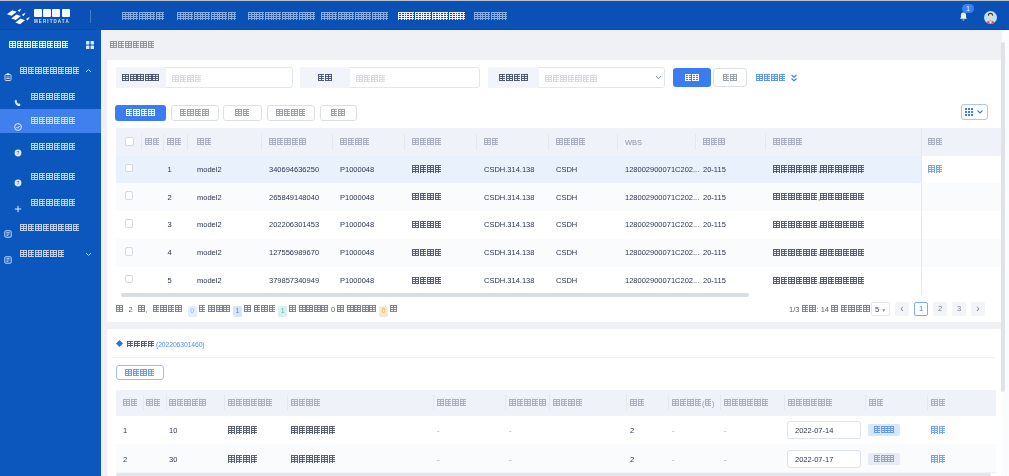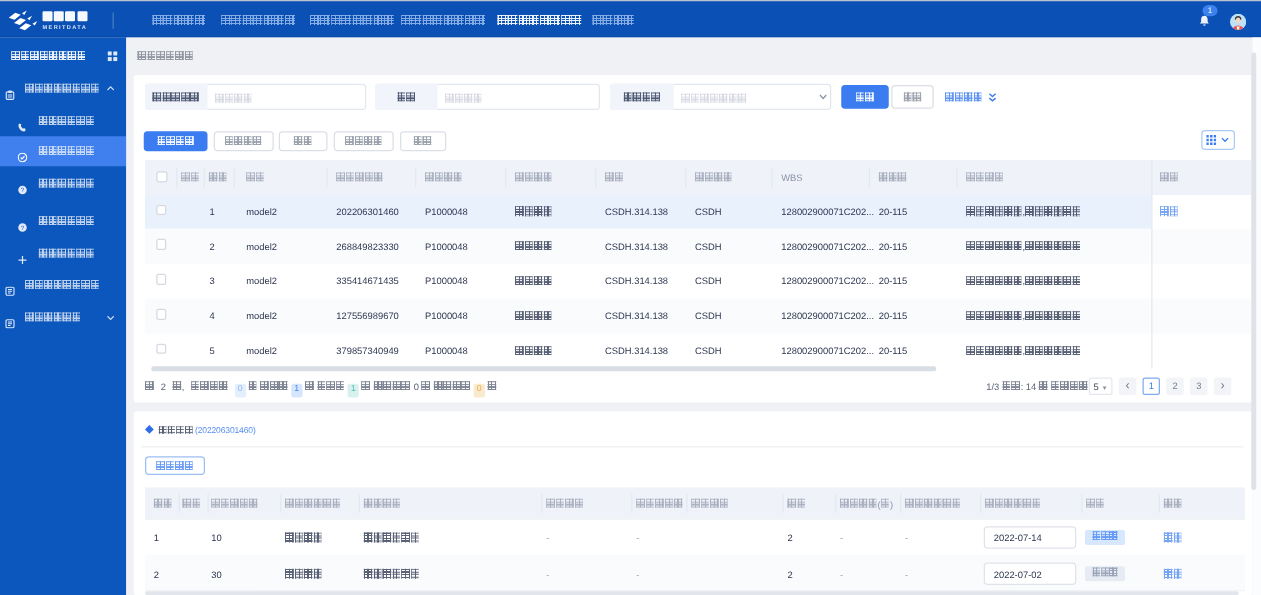--- a/index.html
+++ b/index.html
@@ -167,45 +167,45 @@
 <div style="position:absolute;left:556px;top:137.5px;color:#8b93a8;font-size:7.5px"><i class="g" style="opacity:.68"></i><i class="g" style="opacity:.68"></i><i class="g" style="opacity:.68"></i><i class="g" style="opacity:.68"></i></div>
 <div style="position:absolute;left:625px;top:137.5px;color:#8b93a8;font-size:7.5px">WBS</div>
 <div style="position:absolute;left:703px;top:137.5px;color:#8b93a8;font-size:7.5px"><i class="g" style="opacity:.68"></i><i class="g" style="opacity:.68"></i><i class="g" style="opacity:.68"></i></div>
 <div style="position:absolute;left:773px;top:137.5px;color:#8b93a8;font-size:7.5px"><i class="g" style="opacity:.68"></i><i class="g" style="opacity:.68"></i><i class="g" style="opacity:.68"></i><i class="g" style="opacity:.68"></i></div>
 <div style="position:absolute;left:928px;top:137.5px;color:#8b93a8;font-size:7.5px"><i class="g" style="opacity:.68"></i><i class="g" style="opacity:.68"></i></div>
 <div style="position:absolute;left:124.5px;top:137px;width:9px;height:9px;background:#fff;border:1px solid #d4d9e2;border-radius:2px"></div>
 <div style="position:absolute;left:116px;top:155.6px;width:805px;height:27.8px;background:#e9f1fd"></div>
 <div style="position:absolute;left:124.5px;top:163.6px;width:8.5px;height:8.5px;background:#fff;border:1px solid #d4d9e2;border-radius:2px"></div>
 <div style="position:absolute;left:167.5px;top:164.7px;color:#2c3650;font-size:7.5px">1</div>
 <div style="position:absolute;left:197px;top:164.7px;color:#2c3650;font-size:7.5px">model2</div>
-<div style="position:absolute;left:269px;top:164.7px;color:#2c3650;font-size:7.5px">202206301460</div>
+<div style="position:absolute;left:269px;top:164.7px;color:#2c3650;font-size:7.5px">340694636250</div>
 <div style="position:absolute;left:340px;top:164.7px;color:#2c3650;font-size:7.5px">P1000048</div>
 <div style="position:absolute;left:412px;top:164.7px;color:#2c3650;font-size:7.5px"><i class="g"></i><i class="g"></i><i class="g"></i><i class="g"></i></div>
 <div style="position:absolute;left:484px;top:164.7px;color:#2c3650;font-size:7.5px">CSDH.314.138</div>
 <div style="position:absolute;left:556px;top:164.7px;color:#2c3650;font-size:7.5px">CSDH</div>
 <div style="position:absolute;left:625px;top:164.7px;color:#2c3650;font-size:7.5px">128002900071C202...</div>
 <div style="position:absolute;left:703px;top:164.7px;color:#2c3650;font-size:7.5px">20-115</div>
 <div style="position:absolute;left:773px;top:164.7px;color:#2c3650;font-size:7.5px"><i class="g"></i><i class="g"></i><i class="g"></i><i class="g"></i><i class="g"></i><i class="g"></i>,<i class="g"></i><i class="g"></i><i class="g"></i><i class="g"></i><i class="g"></i><i class="g"></i></div>
 <div style="position:absolute;left:928px;top:164.7px;color:#4b87f2;font-size:7.5px"><i class="g" style="opacity:.75"></i><i class="g" style="opacity:.75"></i></div>
 <div style="position:absolute;left:116px;top:183.4px;width:885px;height:27.8px;background:#fafbfc"></div>
 <div style="position:absolute;left:124.5px;top:191.4px;width:8.5px;height:8.5px;background:#fff;border:1px solid #d4d9e2;border-radius:2px"></div>
 <div style="position:absolute;left:167.5px;top:192.5px;color:#2c3650;font-size:7.5px">2</div>
 <div style="position:absolute;left:197px;top:192.5px;color:#2c3650;font-size:7.5px">model2</div>
-<div style="position:absolute;left:269px;top:192.5px;color:#2c3650;font-size:7.5px">268849823330</div>
+<div style="position:absolute;left:269px;top:192.5px;color:#2c3650;font-size:7.5px">265849148040</div>
 <div style="position:absolute;left:340px;top:192.5px;color:#2c3650;font-size:7.5px">P1000048</div>
 <div style="position:absolute;left:412px;top:192.5px;color:#2c3650;font-size:7.5px"><i class="g"></i><i class="g"></i><i class="g"></i><i class="g"></i></div>
 <div style="position:absolute;left:484px;top:192.5px;color:#2c3650;font-size:7.5px">CSDH.314.138</div>
 <div style="position:absolute;left:556px;top:192.5px;color:#2c3650;font-size:7.5px">CSDH</div>
 <div style="position:absolute;left:625px;top:192.5px;color:#2c3650;font-size:7.5px">128002900071C202...</div>
 <div style="position:absolute;left:703px;top:192.5px;color:#2c3650;font-size:7.5px">20-115</div>
 <div style="position:absolute;left:773px;top:192.5px;color:#2c3650;font-size:7.5px"><i class="g"></i><i class="g"></i><i class="g"></i><i class="g"></i><i class="g"></i><i class="g"></i>,<i class="g"></i><i class="g"></i><i class="g"></i><i class="g"></i><i class="g"></i><i class="g"></i></div>
 <div style="position:absolute;left:124.5px;top:219.2px;width:8.5px;height:8.5px;background:#fff;border:1px solid #d4d9e2;border-radius:2px"></div>
 <div style="position:absolute;left:167.5px;top:220.3px;color:#2c3650;font-size:7.5px">3</div>
 <div style="position:absolute;left:197px;top:220.3px;color:#2c3650;font-size:7.5px">model2</div>
-<div style="position:absolute;left:269px;top:220.3px;color:#2c3650;font-size:7.5px">335414671435</div>
+<div style="position:absolute;left:269px;top:220.3px;color:#2c3650;font-size:7.5px">202206301453</div>
 <div style="position:absolute;left:340px;top:220.3px;color:#2c3650;font-size:7.5px">P1000048</div>
 <div style="position:absolute;left:412px;top:220.3px;color:#2c3650;font-size:7.5px"><i class="g"></i><i class="g"></i><i class="g"></i><i class="g"></i></div>
 <div style="position:absolute;left:484px;top:220.3px;color:#2c3650;font-size:7.5px">CSDH.314.138</div>
 <div style="position:absolute;left:556px;top:220.3px;color:#2c3650;font-size:7.5px">CSDH</div>
 <div style="position:absolute;left:625px;top:220.3px;color:#2c3650;font-size:7.5px">128002900071C202...</div>
 <div style="position:absolute;left:703px;top:220.3px;color:#2c3650;font-size:7.5px">20-115</div>
 <div style="position:absolute;left:773px;top:220.3px;color:#2c3650;font-size:7.5px"><i class="g"></i><i class="g"></i><i class="g"></i><i class="g"></i><i class="g"></i><i class="g"></i>,<i class="g"></i><i class="g"></i><i class="g"></i><i class="g"></i><i class="g"></i><i class="g"></i></div>
 <div style="position:absolute;left:116px;top:239.0px;width:885px;height:27.8px;background:#fafbfc"></div>
 <div style="position:absolute;left:124.5px;top:247.0px;width:8.5px;height:8.5px;background:#fff;border:1px solid #d4d9e2;border-radius:2px"></div>
 <div style="position:absolute;left:167.5px;top:248.1px;color:#2c3650;font-size:7.5px">4</div>
@@ -291,17 +291,17 @@
 <div style="position:absolute;left:116px;top:444px;width:880px;height:28px;background:#fafbfc"></div>
 <div style="position:absolute;left:123px;top:454.7px;color:#2c3650;font-size:7.5px">2</div>
 <div style="position:absolute;left:169px;top:454.7px;color:#2c3650;font-size:7.5px">30</div>
 <div style="position:absolute;left:228px;top:454.7px;color:#2c3650;font-size:7.5px"><i class="g"></i><i class="g"></i><i class="g"></i><i class="g"></i></div>
 <div style="position:absolute;left:291px;top:454.7px;color:#2c3650;font-size:7.5px"><i class="g"></i><i class="g"></i><i class="g"></i><i class="g"></i><i class="g"></i><i class="g"></i></div>
 <div style="position:absolute;left:437px;top:454.7px;color:#9aa1b2;font-size:7.5px">-</div>
 <div style="position:absolute;left:509px;top:454.7px;color:#9aa1b2;font-size:7.5px">-</div>
 <div style="position:absolute;left:630px;top:454.7px;color:#2c3650;font-size:7.5px">2</div>
 <div style="position:absolute;left:672px;top:454.7px;color:#9aa1b2;font-size:7.5px">-</div>
 <div style="position:absolute;left:724px;top:454.7px;color:#9aa1b2;font-size:7.5px">-</div>
-<div style="position:absolute;left:787px;top:450.40000000000003px;width:74px;height:17.5px;background:#fff;border:1px solid #dfe3ea;border-radius:3px;color:#2c3650;font-size:7.5px;line-height:17px;padding-left:7px">2022-07-02</div>
+<div style="position:absolute;left:787px;top:450.40000000000003px;width:74px;height:17.5px;background:#fff;border:1px solid #dfe3ea;border-radius:3px;color:#2c3650;font-size:7.5px;line-height:17px;padding-left:7px">2022-07-17</div>
 <div style="position:absolute;left:868px;top:453.2px;width:32px;height:12px;background:#e7ebf3;color:#8894aa;font-size:7px;text-align:center;line-height:12px;border-radius:2px"><i class="g" style="opacity:.8"></i><i class="g" style="opacity:.8"></i><i class="g" style="opacity:.8"></i></div>
 <div style="position:absolute;left:931px;top:454.7px;color:#4b87f2;font-size:7.5px"><i class="g" style="opacity:.75"></i><i class="g" style="opacity:.75"></i></div>
 <div style="position:absolute;left:116px;top:473px;width:875px;height:3px;background:#e2e5eb;border-radius:2px"></div>
 <div style="position:absolute;left:1002px;top:30px;width:7px;height:446px;background:#fbfcfd"></div>
 <div style="position:absolute;left:1001px;top:42px;width:4px;height:350px;background:#dfe2e9;border-radius:2px"></div>
 </body></html>

